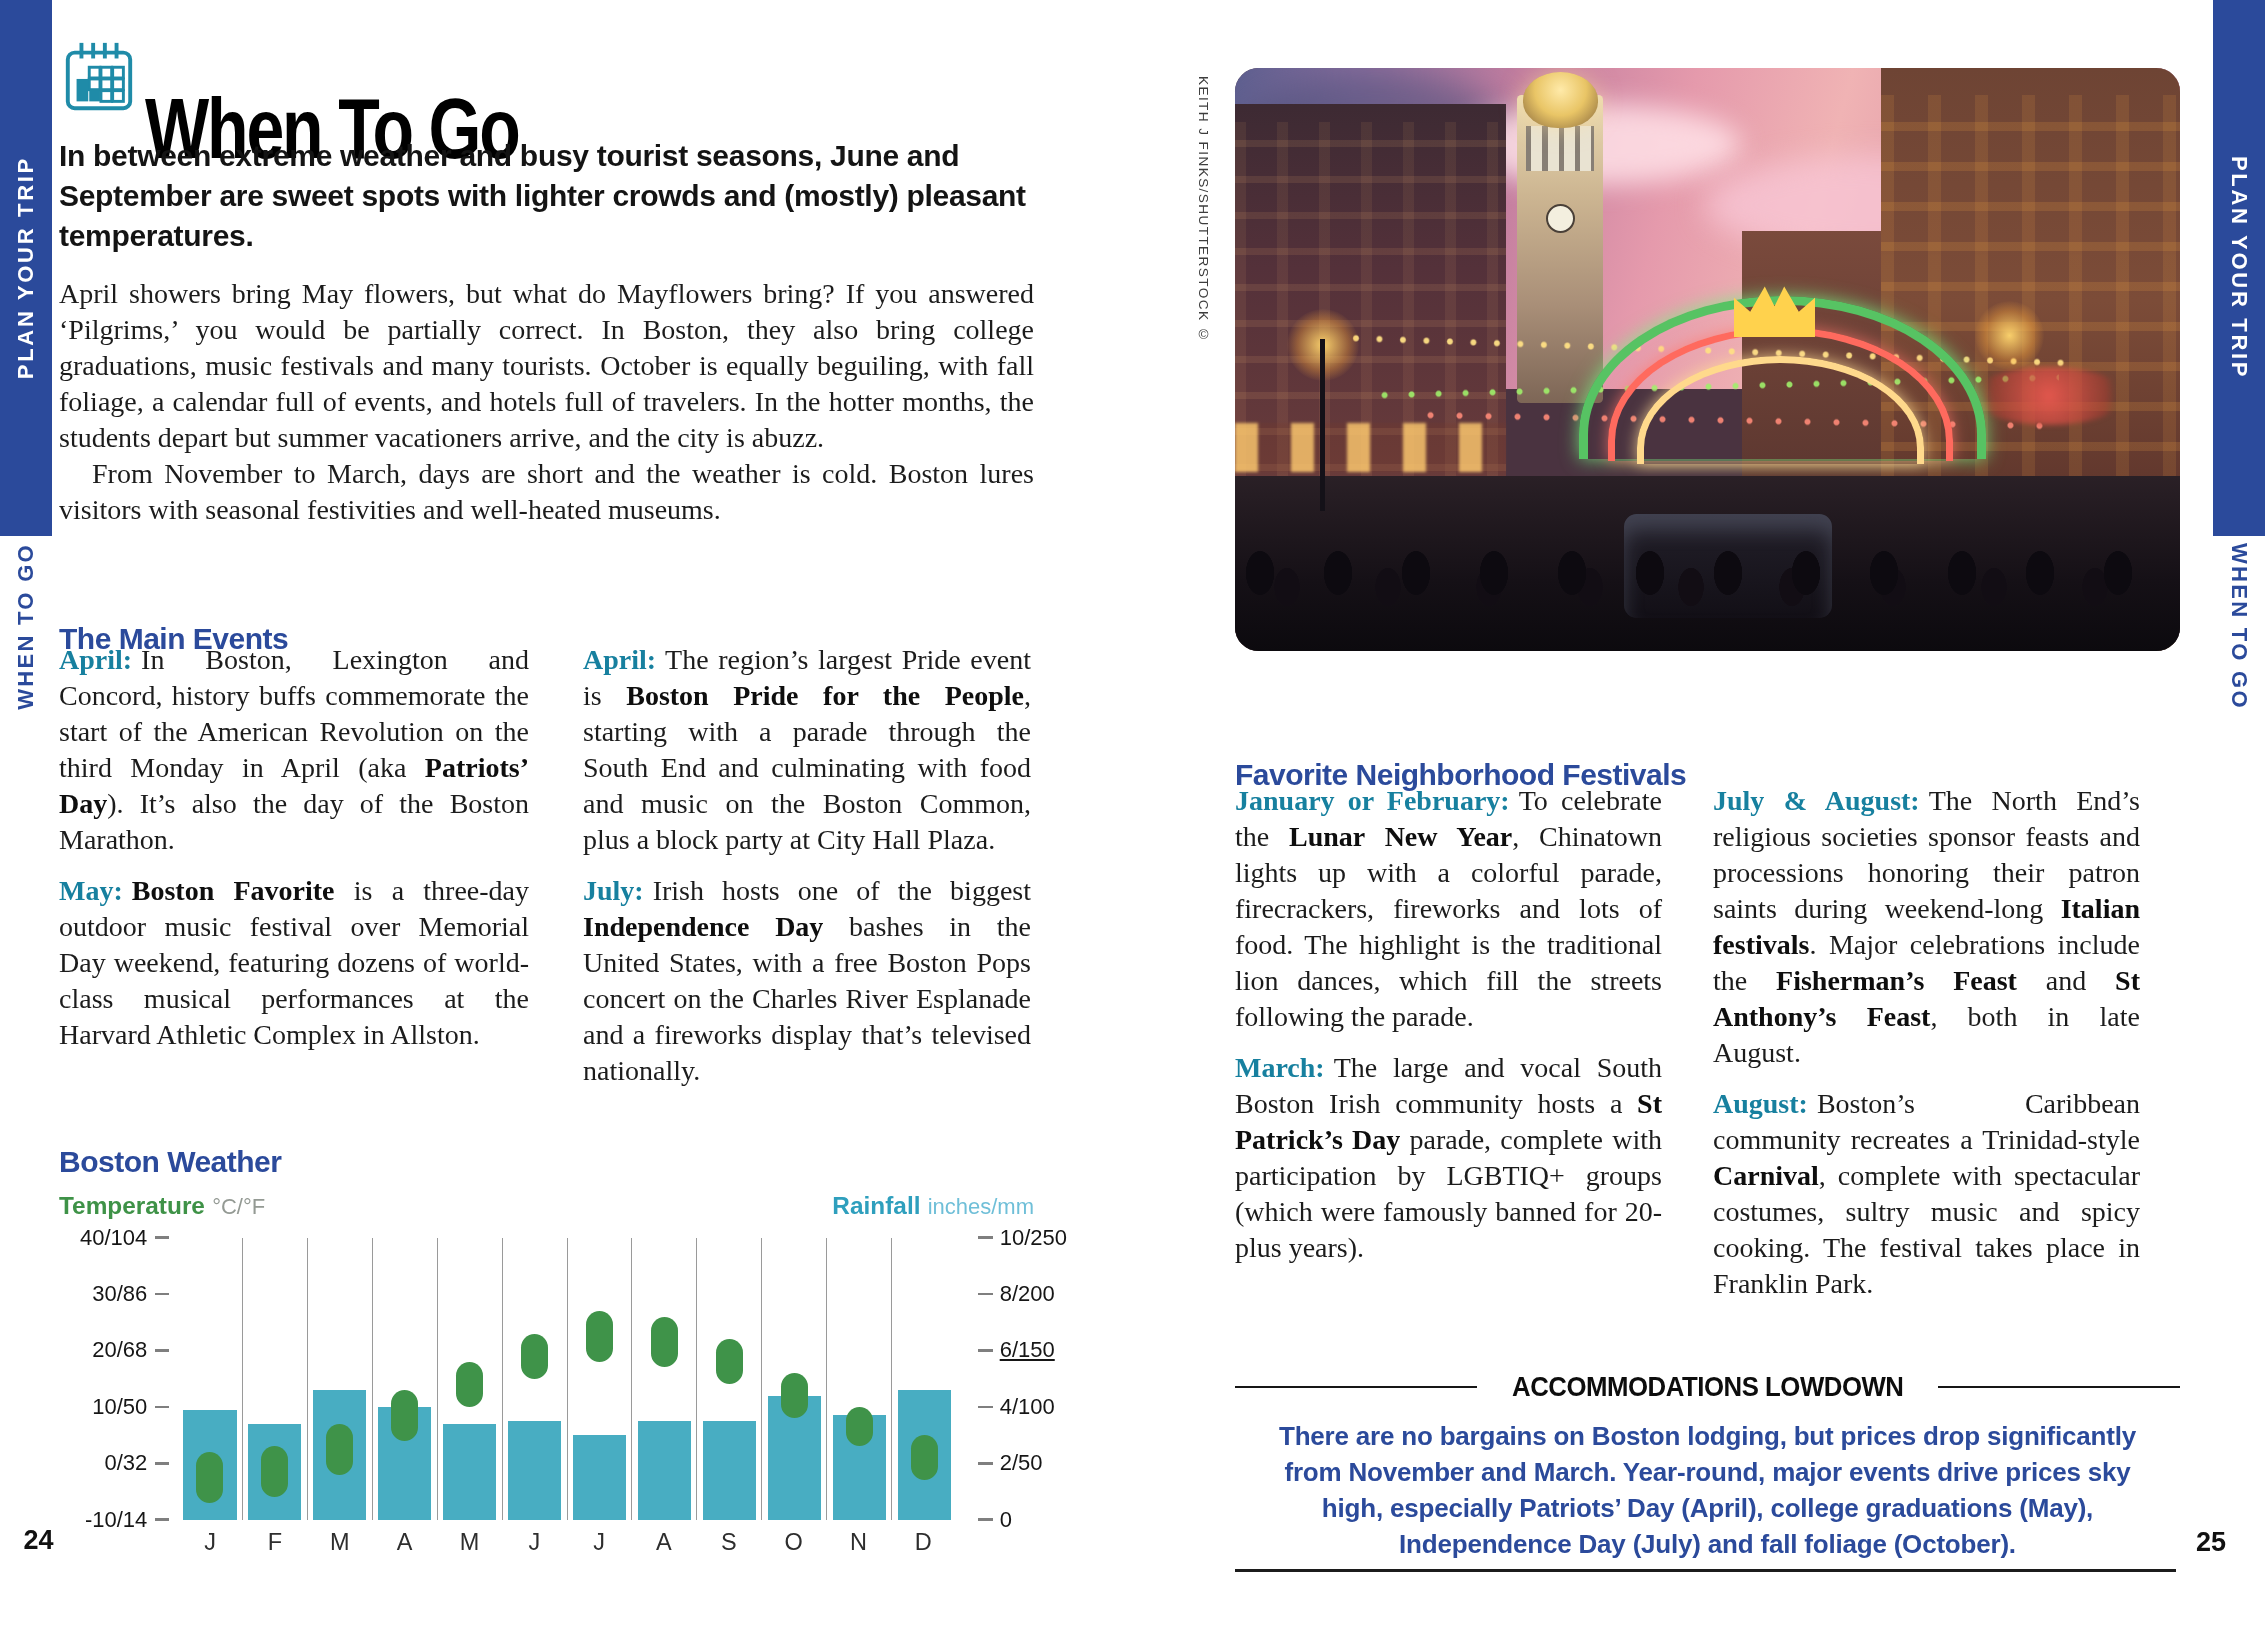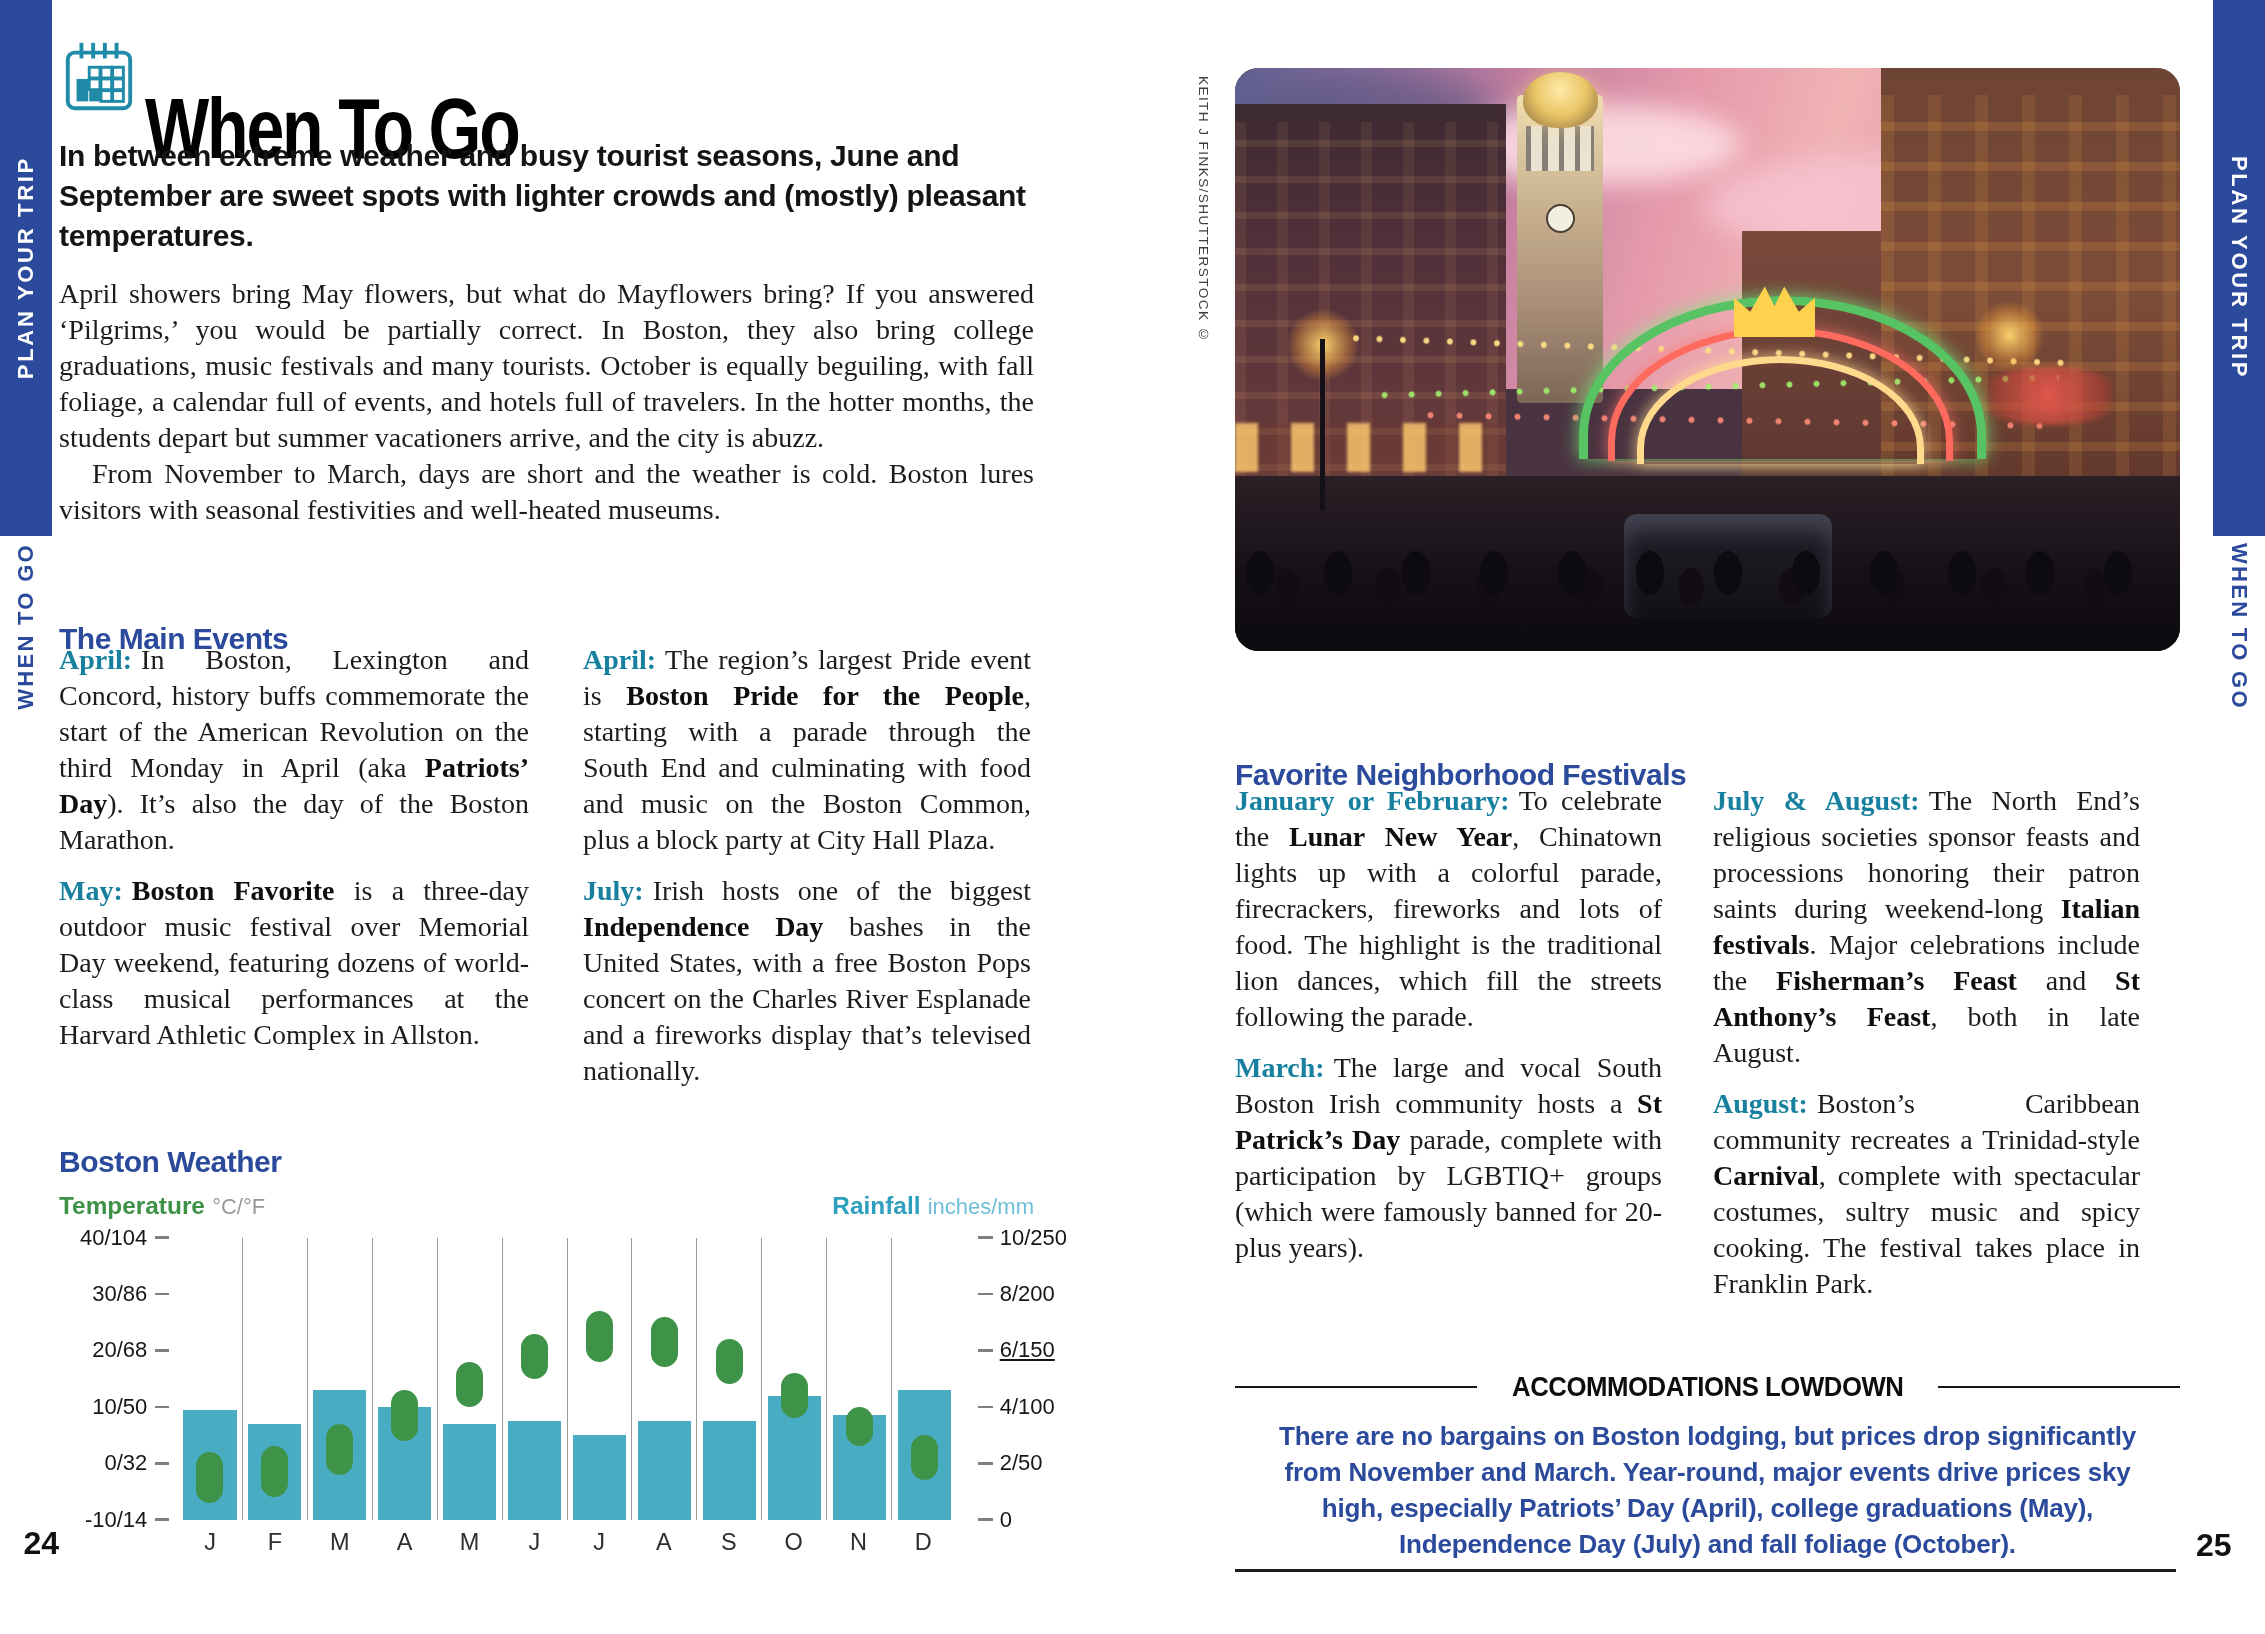--- a/index.html
+++ b/index.html
@@ -55,21 +55,21 @@
   .ticks-left .tick::after{content:"";width:14.5px;height:2.7px;background:#7f7f7f;}
   .ticks-right .tick::before{content:"";width:14.5px;height:2.7px;background:#7f7f7f;}
   .slots{position:absolute;left:119px;width:778px;top:0;bottom:0;display:flex;}
   .slot{flex:1;position:relative;}
   .slot + .slot{border-left:1.8px solid #9a9a9a;}
   .bar{position:absolute;left:5.4px;right:5.4px;bottom:0;background:#48ADC2;}
   .pill{position:absolute;left:50%;width:27px;margin-left:-13.6px;border-radius:14.5px;background:#3F9349;}
   .months-row{margin:9px 0 0 119px;width:778px;display:flex;}
   .month{flex:1;text-align:center;font-size:23.5px;color:#2e2e2e;letter-spacing:0.5px;}
 
-  .pagenum{position:absolute;font-size:32px;font-weight:bold;color:#111;}
+  .pagenum{position:absolute;font-size:27px;font-weight:bold;color:#111;}
   .pn-left{left:23.5px;top:1525px;}
   .pn-right{left:2196px;top:1527px;}
 
   
   .credit{position:absolute;left:1196px;top:76px;font-size:13.6px;letter-spacing:1.4px;color:#3d3d3d;}
   .photo{position:absolute;left:1235px;top:68px;width:945px;height:583px;border-radius:23.5px;
          overflow:hidden;background:#4a3340;}
   .photo *{position:absolute;}
   .ph-sky{left:0;top:0;right:0;height:55%;
     background:linear-gradient(105deg,#5d5f8f 0%,#8a6e9e 12%,#c27d9f 28%,#e59aac 45%,#f0b3b4 60%,#dd93a4 78%,#c57f9b 100%);}

